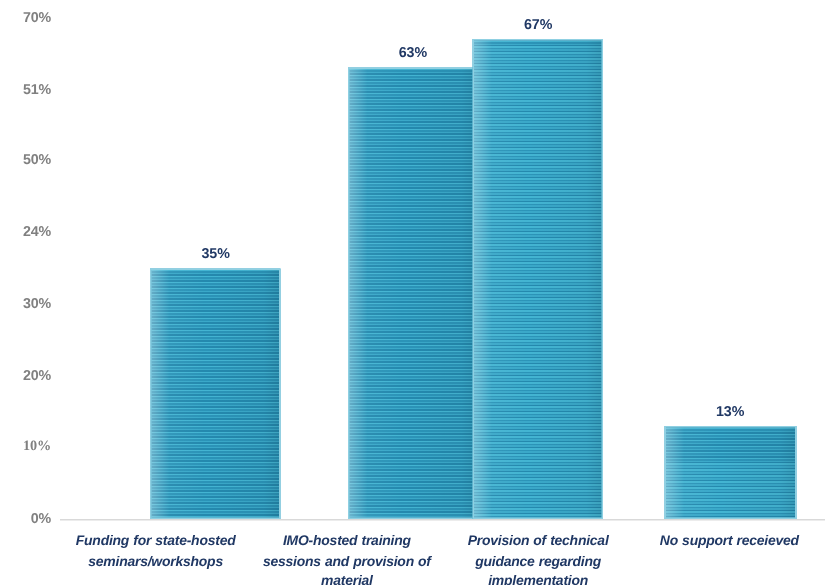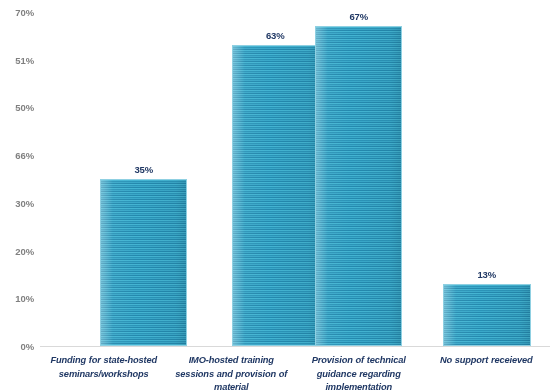--- a/index.html
+++ b/index.html
@@ -137,24 +137,24 @@
     font-style: italic;
   }
 </style>
 </head>
 <body>
 
 <div id="chart-root">
 
   <div id="y-axis">
       <div class="y-tick" style="top: 346px;">0%</div>
-      <div class="y-tick" style="top: 298.286px;">10%</div>
+      <div class="y-tick" style="top: 298.286px; font-family: Liberation Serif, serif;">10%</div>
       <div class="y-tick" style="top: 250.571px;">20%</div>
       <div class="y-tick" style="top: 202.857px;">30%</div>
-      <div class="y-tick" style="top: 155.143px;">66%</div>
+      <div class="y-tick" style="top: 155.143px;">24%</div>
       <div class="y-tick" style="top: 107.429px;">50%</div>
       <div class="y-tick" style="top: 59.7143px;">51%</div>
       <div class="y-tick" style="top: 12px;">70%</div>
     </div>
 
   <div id="plot-area">
     <div id="baseline" style="top: 346px;"></div>
     <div id="bars-layer">
         <div class="bar-slot" style="left: 20.25px; width: 87px; bottom: 44px; padding-left: 40px;">
           <div class="bar-value">35%</div>

